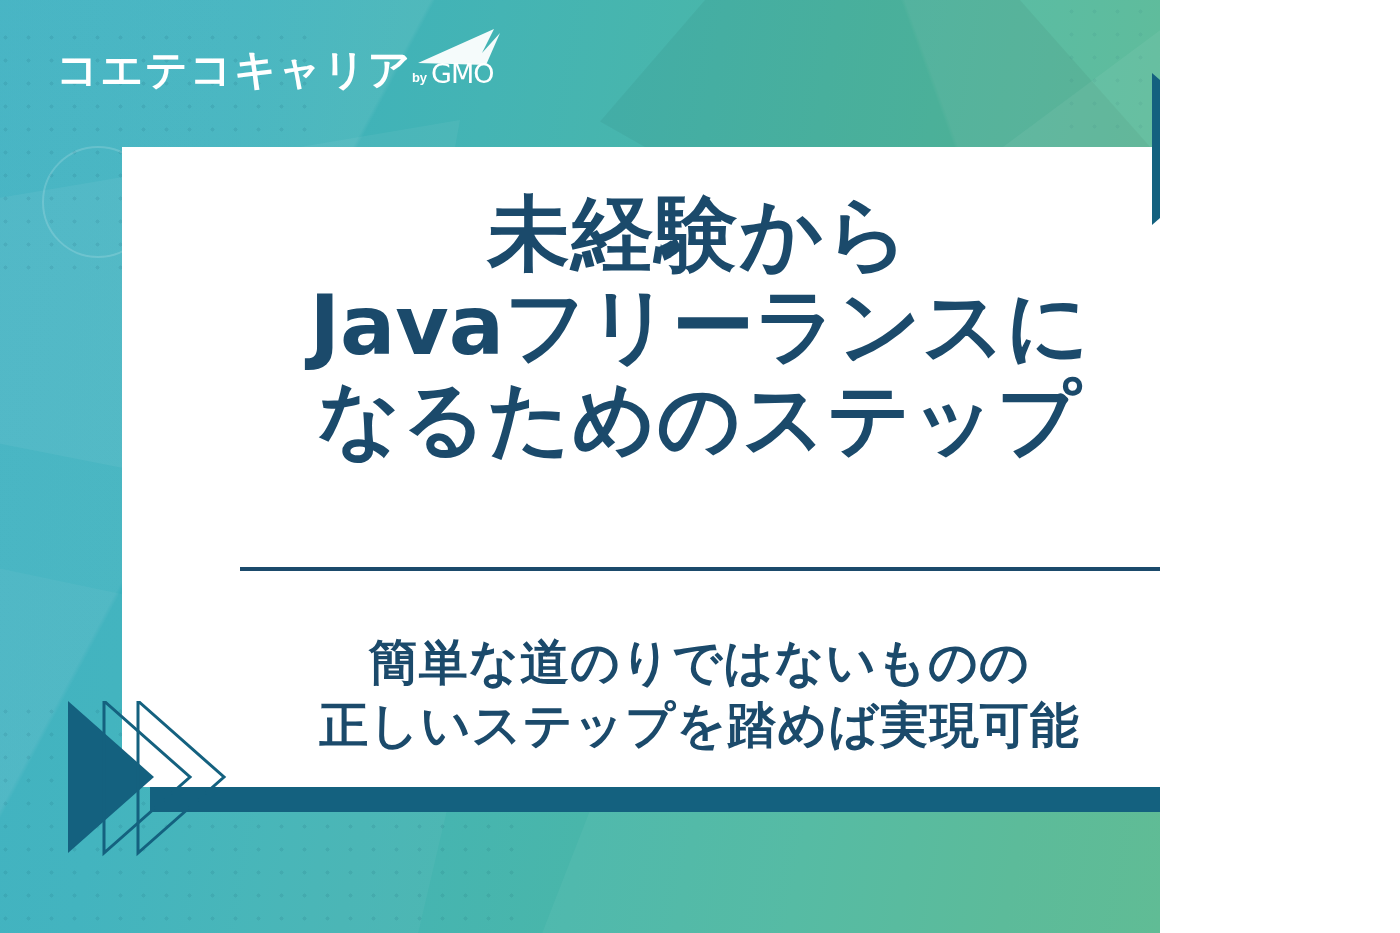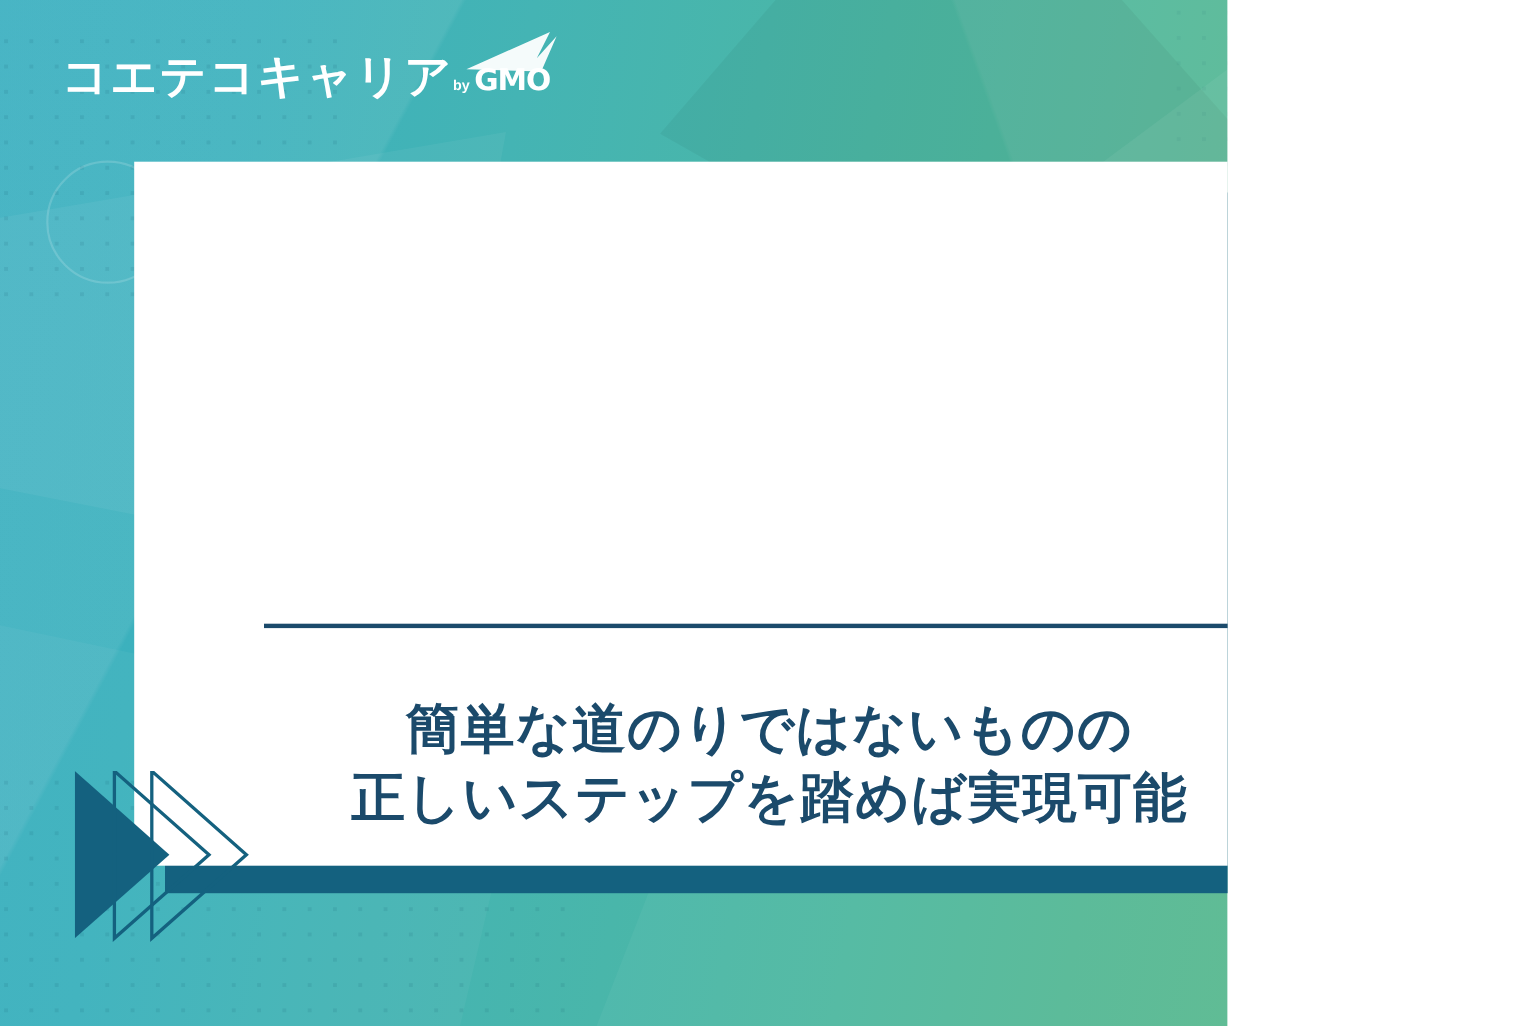--- a/index.html
+++ b/index.html
@@ -2,21 +2,21 @@
 <html><head>
 <meta charset="utf-8">
 <style>
   html,body{margin:0;padding:0;}
   body{
     width:1400px;height:933px;overflow:hidden;
     font-family:"Liberation Sans","DejaVu Sans",sans-serif;
     background:#ffffff;
   }
   .stage{
-    position:relative;width:1116px;height:933px;overflow:hidden;
+    position:relative;width:1116px;height:933px;overflow:hidden;padding-left:44px;
   }
 
   
   .bg{
     position:absolute;inset:0;
     background:linear-gradient(100deg,#3aafc0 0%,#3cb1bd 18%,#44b4b4 38%,#49b6aa 55%,#4fb8a0 72%,#55b896 88%,#59b991 100%);
   }
   .facet{position:absolute;pointer-events:none;}
   .f1{inset:0;background:
     linear-gradient(118deg,rgba(255,255,255,0.075) 0%,rgba(255,255,255,0.075) 26%,rgba(0,0,0,0) 26.3%);}
@@ -89,21 +89,21 @@
     white-space:nowrap;
   }
   .logo-swoosh{
     position:absolute;right:-8px;top:-22px;width:86px;height:40px;
   }
   .logo-by{
     color:#ffffff;font-size:13px;font-weight:700;margin-bottom:6px;
     font-family:"Liberation Sans",sans-serif;
   }
   .logo-gmo{
-    color:#ffffff;font-size:27px;font-weight:700;margin-left:4px;margin-bottom:2px;
+    color:#ffffff;font-size:27px;font-weight:400;margin-left:4px;margin-bottom:2px;
     letter-spacing:-1px;font-family:"DejaVu Sans","Liberation Sans",sans-serif;
   }
 
   
   .headline{
     position:absolute;left:122px;top:190px;width:1155px;
     text-align:center;color:#1b4a6b;
     font-family:"DejaVu Sans","Liberation Sans",sans-serif;
     font-weight:700;
   }
@@ -172,20 +172,25 @@
 
   <div class="logo">
     <div class="logo-mark">コエテコキャリア</div>
     <svg class="logo-swoosh" viewBox="0 0 86 40">
       <path d="M2 36 L78 2 L66 26 L84 6 L70 38 Z" fill="#ffffff" opacity="0.95"></path>
     </svg>
     <div class="logo-by">by</div>
     <div class="logo-gmo">GMO</div>
   </div>
 
+  <div class="headline">
+    <span class="ln hl1">未経験から</span>
+    <span class="ln hl2">Javaフリーランスに</span>
+    <span class="ln hl3">なるためのステップ</span>
+  </div>
 
   <div class="divider"></div>
 
   <div class="sub">
     <span class="ln">簡単な道のりではないものの</span>
     <span class="ln">正しいステップを踏めば実現可能</span>
   </div>
 
 </div>
 

